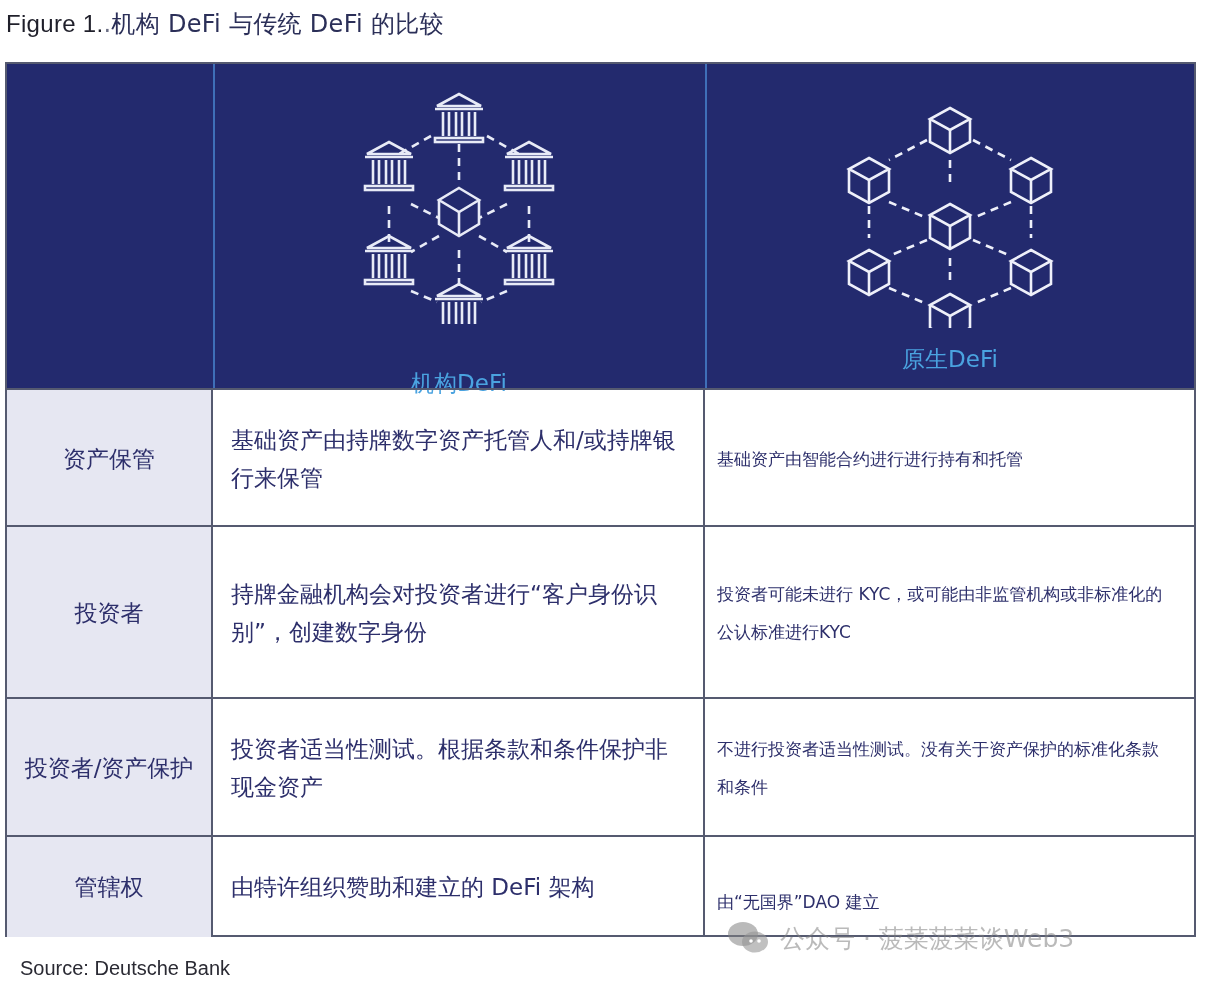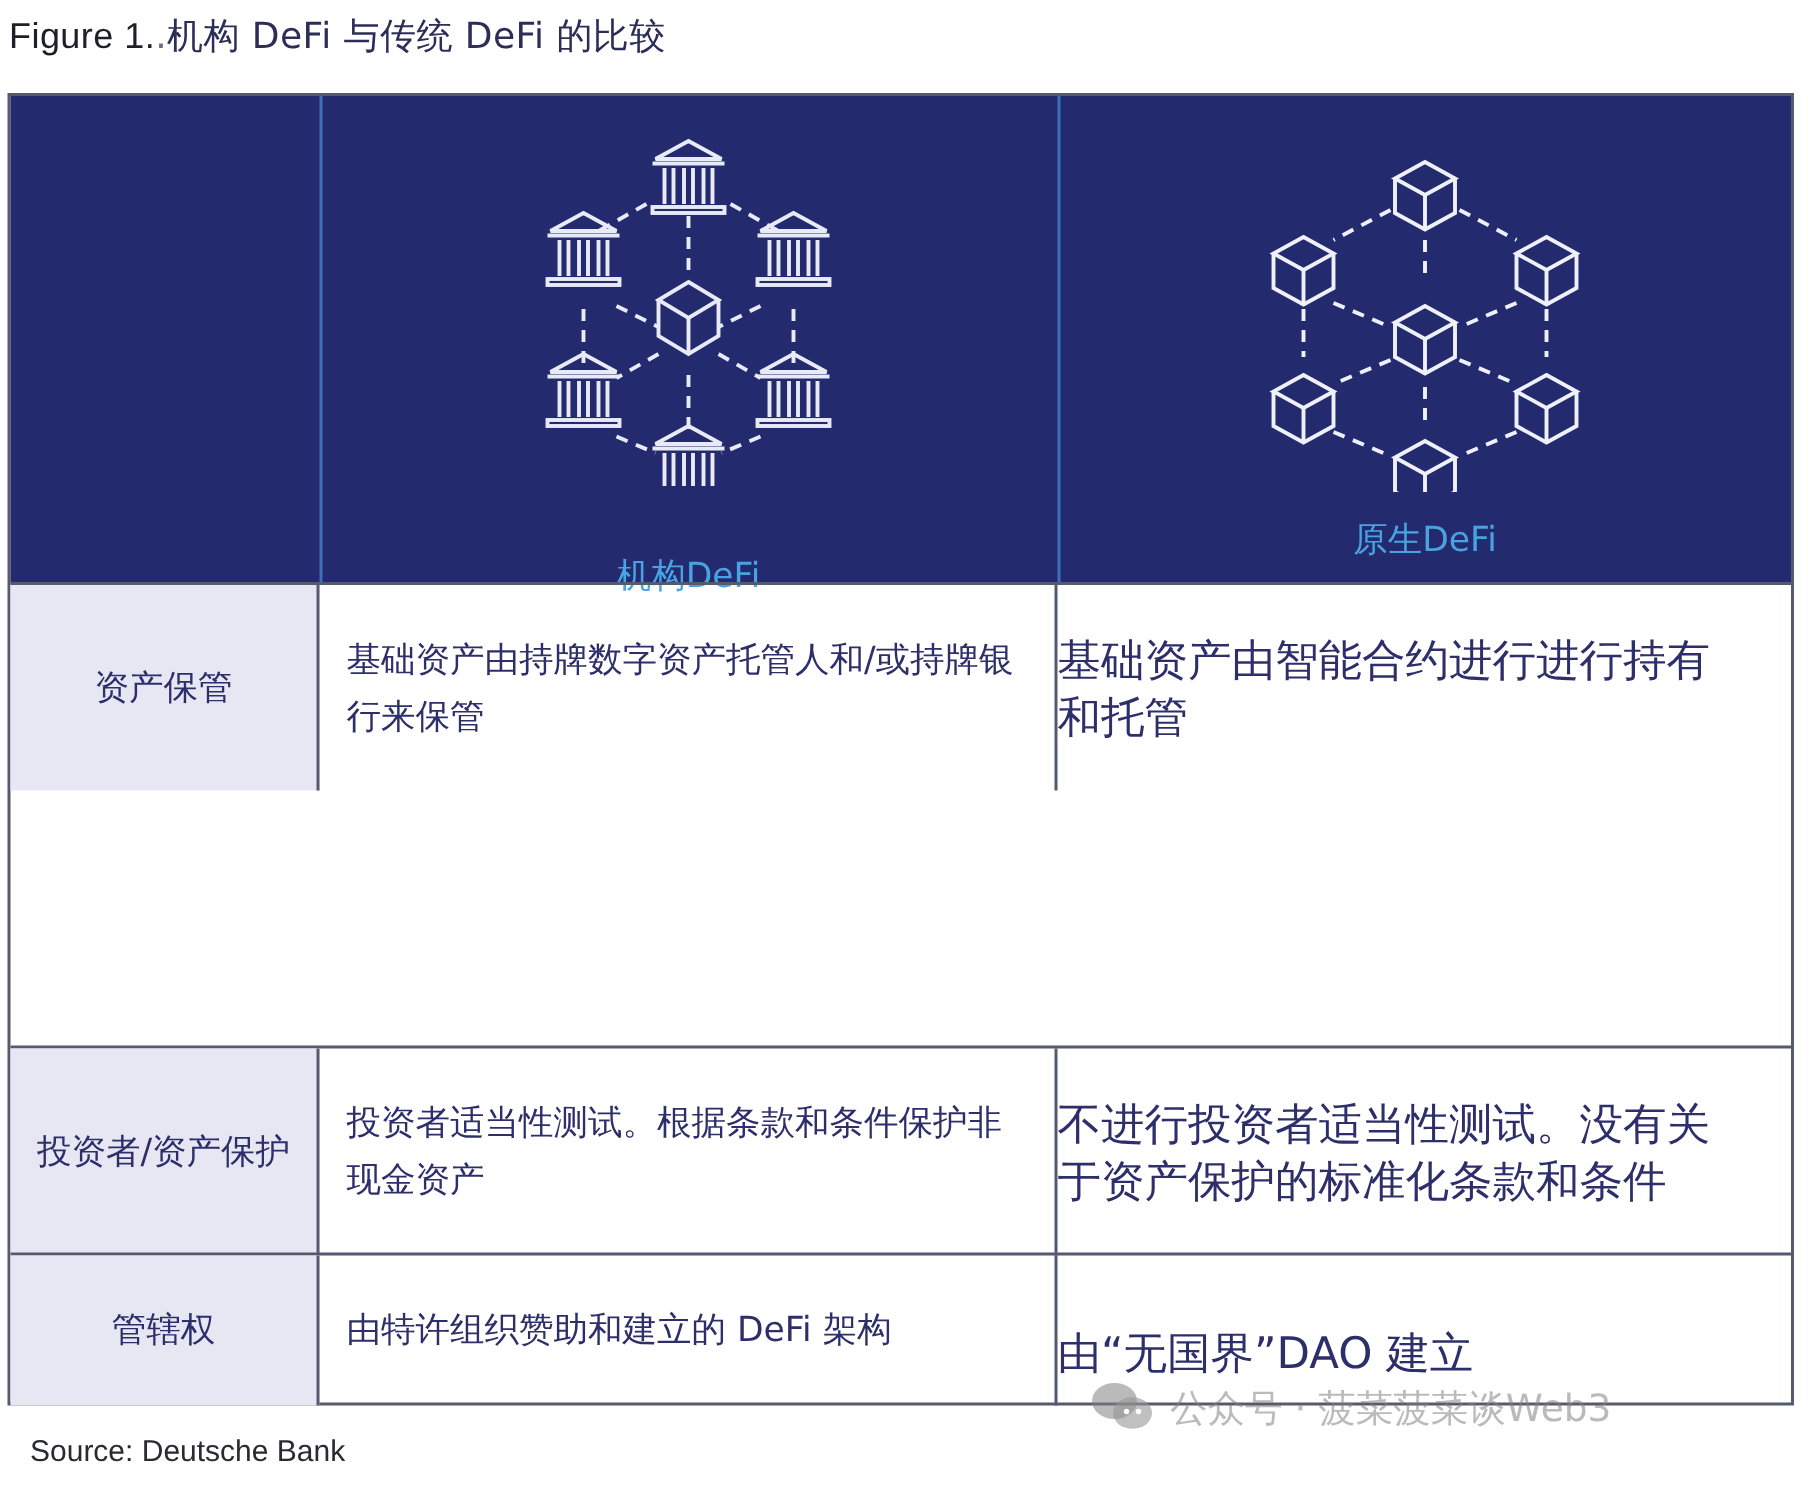--- a/index.html
+++ b/index.html
@@ -8,21 +8,21 @@
     .title .fig { font-family: "Liberation Sans", sans-serif; font-weight: normal; color: #1f1f2a; }
     .title .dots { color: #6b6f85; }
     .tbl { position: absolute; left: 5px; top: 62px; width: 1191px; height: 875px; border: 2px solid #555a70; box-sizing: border-box; }
     .hdr { position: absolute; left: 0; top: 0; width: 100%; height: 325px; background: #232a6e; }
     .hdr .vsep { position: absolute; top: 0; width: 2px; height: 325px; background: #3f6fb8; }
     .hdr-label { position: absolute; font-size: 23px; color: #4aa3e0; text-align: center; width: 200px; }
     .icon-wrap { position: absolute; }
     .row { position: absolute; left: 0; width: 100%; border-top: 2px solid #555a70; box-sizing: border-box; }
     .cell-label { position: absolute; left: 0; top: 0; width: 206px; height: 100%; background: #e6e7f2; border-right: 2px solid #555a70; box-sizing: border-box; display: flex; align-items: center; justify-content: center; text-align: right; font-size: 23px; color: #2d2f6b; line-height: 38px; padding: 0 10px; }
     .cell-a { position: absolute; left: 206px; top: 0; width: 492px; height: 100%; border-right: 2px solid #555a70; box-sizing: border-box; display: flex; align-items: center; font-size: 23px; color: #2d2f6b; line-height: 38px; padding: 0 18px 0 18px; }
-    .cell-b { position: absolute; left: 698px; top: 0; width: 489px; height: 100%; box-sizing: border-box; display: flex; align-items: center; font-size: 29px; color: #2d2f6b; line-height: 38px; padding: 0 30px 0 0; }
+    .cell-b { position: absolute; left: 698px; top: 0; width: 489px; height: 100%; box-sizing: border-box; display: flex; align-items: center; font-size: 17px; color: #2d2f6b; line-height: 38px; padding: 0 30px 0 12px; }
     .cell-a span, .cell-b span { display: block; }
     .source { position: absolute; left: 20px; top: 957px; font-family: "Liberation Sans", sans-serif; font-size: 20px; color: #2a2a33; }
     .watermark { position: absolute; left: 726px; top: 920px; font-size: 25px; color: rgba(130,130,130,0.55); white-space: nowrap; display: flex; align-items: center; gap: 10px; }
     .wm-icon { width: 44px; height: 36px; position: relative; }
   </style>
 </head>
 <body>
 
 <div class="title">
   <span class="fig">Figure 1.</span><span class="dots">.</span><span>机构 DeFi 与传统 DeFi 的比较</span>
@@ -117,20 +117,29 @@
   <div class="row" style="top:324px; height:139px;">
     <div class="cell-label">资产保管</div>
     <div class="cell-a">
         <span>基础资产由持牌数字资产托管人和/或持牌银行来保管</span>
       </div>
     <div class="cell-b">
         <span>基础资产由智能合约进行进行持有和托管</span>
       </div>
   </div>
 
+  <div class="row" style="top:461px; height:174px;">
+    <div class="cell-label">投资者</div>
+    <div class="cell-a">
+        <span>持牌金融机构会对投资者进行“客户身份识别”，创建数字身份</span>
+      </div>
+    <div class="cell-b">
+        <span>投资者可能未进行 KYC，或可能由非监管机构或非标准化的公认标准进行KYC</span>
+      </div>
+  </div>
 
   <div class="row" style="top:633px; height:140px;">
     <div class="cell-label">投资者/资产保护</div>
     <div class="cell-a">
         <span>投资者适当性测试。根据条款和条件保护非现金资产</span>
       </div>
     <div class="cell-b">
         <span>不进行投资者适当性测试。没有关于资产保护的标准化条款和条件</span>
       </div>
   </div>

